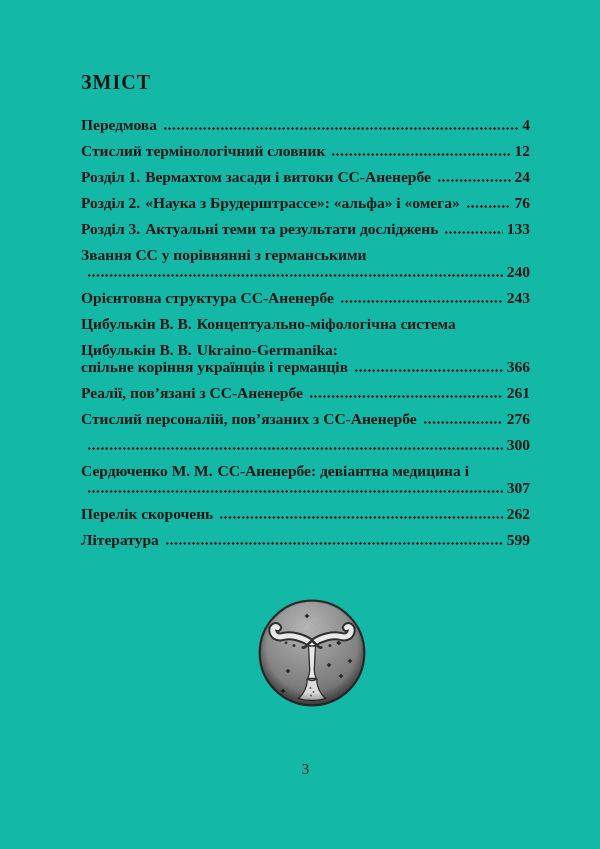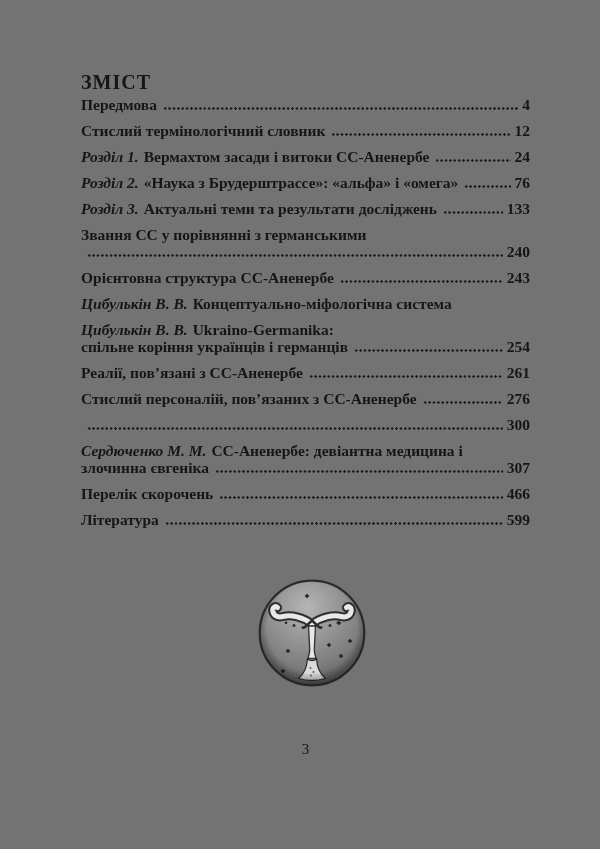--- a/index.html
+++ b/index.html
@@ -1,32 +1,32 @@
 <!DOCTYPE html>
 <html><head>
 <meta charset="utf-8">
 <style>
   html,body{margin:0;padding:0;background:#ffffff;}
   body{width:600px;height:849px;overflow:hidden;}
   .page{
     box-sizing:border-box;width:600px;height:849px;
     padding:72px 70px 0 81px;
     font-family:"Liberation Serif","DejaVu Serif",serif;
-    color:#161616;background:#737373;
+    color:#161616;background:#14b8a6;
   }
   .title{
     font-size:20px;font-weight:bold;line-height:20px;margin:0;
     letter-spacing:1px;
   }
-  .toc{margin-top:4px;}
+  .toc{margin-top:24px;}
   .entry{font-size:15.5px;font-weight:bold;line-height:17px;margin-bottom:9px;}
   .line1{white-space:nowrap;}
   .row{display:flex;align-items:baseline;}
   .text{white-space:nowrap;}
-  .prefix{font-style:italic;margin-right:5px;}
+  .prefix{margin-right:5px;}
   .leader{
     flex:1 1 auto;height:3.2px;min-width:12px;
     background-image:radial-gradient(circle,#181818 1.05px,transparent 1.45px);
     background-size:4.4px 3.2px;background-repeat:repeat-x;background-position:left bottom;
     margin:0 4px 0 6px;
   }
   .pnum{white-space:nowrap;}
   .emblem-wrap{margin-top:51px;display:flex;justify-content:center;}
   .emblem-wrap svg{margin-left:13px;display:block;}
   .folio{margin-top:52px;text-align:center;font-size:15px;line-height:20px;font-weight:normal;}
@@ -89,21 +89,21 @@
         </div>
       </div>
       <div class="entry">
         <div class="line1"><span class="prefix">Цибулькін В. В.</span><span class="text">Концептуально-міфологічна система</span></div>
       </div>
       <div class="entry">
         <div class="line1"><span class="prefix">Цибулькін В. В.</span><span class="text">Ukraino-Germanika:</span></div>
         <div class="row">
           <span class="text">спільне коріння українців і германців</span>
           <span class="leader"></span>
-          <span class="pnum">254</span>
+          <span class="pnum">366</span>
         </div>
       </div>
       <div class="entry">
         <div class="row">
           <span class="text"><span>Реалії, пов’язані з СС-Аненербе</span></span>
           <span class="leader"></span>
           <span class="pnum">261</span>
         </div>
       </div>
       <div class="entry">
@@ -115,30 +115,29 @@
       </div>
       <div class="entry">
         <div class="row">
           <span class="leader"></span>
           <span class="pnum">300</span>
         </div>
       </div>
       <div class="entry">
         <div class="line1"><span class="prefix">Сердюченко М. М.</span><span class="text">СС-Аненербе: девіантна медицина і</span></div>
         <div class="row">
-          <span class="text">злочинна євгеніка</span>
           <span class="leader"></span>
           <span class="pnum">307</span>
         </div>
       </div>
       <div class="entry">
         <div class="row">
           <span class="text"><span>Перелік скорочень</span></span>
           <span class="leader"></span>
-          <span class="pnum">466</span>
+          <span class="pnum">262</span>
         </div>
       </div>
       <div class="entry">
         <div class="row">
           <span class="text"><span>Література</span></span>
           <span class="leader"></span>
           <span class="pnum">599</span>
         </div>
       </div>
     </div>

